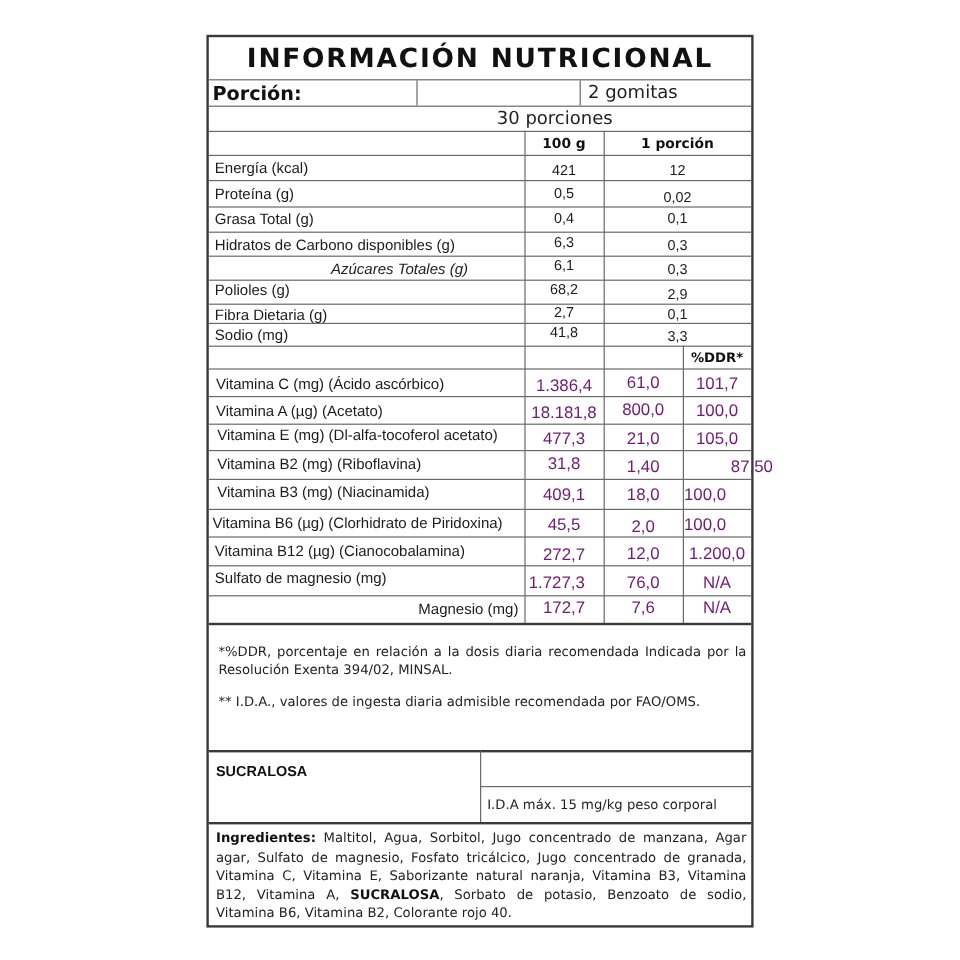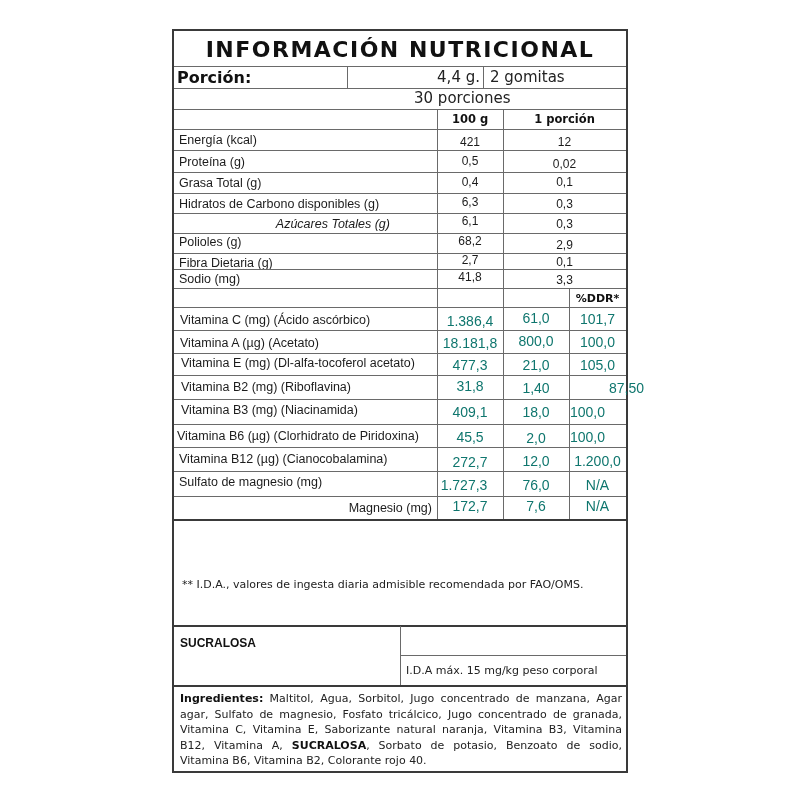--- a/index.html
+++ b/index.html
@@ -10,38 +10,37 @@
   .hline.thick { height: 2px; background: #3a3a3a; }
   .vline { position: absolute; width: 1px; background: #6a6a6a; }
   .title { position: absolute; left: 0; top: 0; width: 452px; height: 36px; text-align: center;
            font-family: "DejaVu Sans", sans-serif; font-weight: bold; font-size: 22px; line-height: 38px; letter-spacing: 1.5px; color: #111; }
   .row-lbl-big { position: absolute; left: 3px; font-family: "DejaVu Sans", sans-serif; font-weight: bold; font-size: 16px; line-height: 21px; color: #111; }
   .row-val-big { position: absolute; font-family: "DejaVu Sans", sans-serif; font-size: 15px; line-height: 21px; color: #222; }
   .hdr { position: absolute; font-family: "DejaVu Sans", sans-serif; font-weight: bold; font-size: 11.5px; line-height: 19px; text-align: center; color: #111; }
   .nlbl { position: absolute; left: 5px; font-family: "Liberation Sans", sans-serif; font-size: 12.5px; color: #1c1c1c; white-space: nowrap; }
   .nval { position: absolute; font-family: "Liberation Sans", sans-serif; font-size: 12px; text-align: center; color: #1c1c1c; }
   .vlbl { position: absolute; font-family: "Liberation Sans", sans-serif; font-size: 12.5px; color: #1c1c1c; white-space: nowrap; }
-  .vval { position: absolute; font-family: "Liberation Sans", sans-serif; font-size: 14px; text-align: center; color: #0f766e; }
+  .vval { position: absolute; font-family: "Liberation Sans", sans-serif; font-size: 14px; text-align: center; color: #701a75; }
   .foot { position: absolute; left: 8px; width: 440px; font-family: "DejaVu Sans", sans-serif; font-size: 11px; line-height: 15px; color: #222; text-align: justify; }
   .sucra { position: absolute; font-family: "Liberation Sans", sans-serif; font-weight: bold; font-size: 12px; color: #111; }
   .sucra-val { position: absolute; font-family: "DejaVu Sans", sans-serif; font-size: 11px; color: #222; white-space: nowrap; }
   .ingr { position: absolute; left: 6px; top: 660px; width: 442px; font-family: "DejaVu Sans", sans-serif; font-size: 11px; line-height: 15.5px; color: #222; text-align: justify; }
   .ingr b { font-weight: bold; color: #111; }
 </style>
 </head>
 <body>
 
 <div class="label">
 
   <div class="title">INFORMACIÓN NUTRICIONAL</div>
   <div class="hline" style="left:0; top:35px; width:452px;"></div>
 
   <div class="row-lbl-big" style="top:36px;">Porción:</div>
   <div class="vline" style="left:173px; top:36px; height:21px;"></div>
-  <div class="row-val-big" style="left:174px; top:36px; width:132px; text-align:right;">4,4 g.</div>
   <div class="vline" style="left:309px; top:36px; height:21px;"></div>
   <div class="row-val-big" style="left:316px; top:36px;">2 gomitas</div>
   <div class="hline" style="left:0; top:57px; width:452px;"></div>
 
   <div class="row-val-big" style="left:240px; top:57px;">30 porciones</div>
   <div class="hline" style="left:0; top:78px; width:452px;"></div>
 
   <div class="hdr" style="left:263px; top:79px; width:66px;">100 g</div>
   <div class="hdr" style="left:329px; top:79px; width:123px;">1 porción</div>
   <div class="hline" style="left:0; top:98px; width:452px;"></div>
@@ -174,20 +173,21 @@
   <div class="hline" style="left:0; top:465px; width:452px;"></div>
 
   <div>
     <div class="vlbl" style="left:0; top:470px; width:258px; text-align:right;">Magnesio (mg)</div>
     <div class="vval" style="left:263px; top:467px; width:66px;">172,7</div>
     <div class="vval" style="left:329px; top:467px; width:66px;">7,6</div>
     <div class="vval" style="left:395px; top:467px; width:57px;">N/A</div>
   </div>
   <div class="hline thick" style="left:0; top:488px; width:452px;"></div>
 
+  <div class="foot" style="top:505px;">*%DDR, porcentaje en relación a la dosis diaria recomendada Indicada por la Resolución Exenta 394/02, MINSAL.</div>
   <div class="foot" style="top:546px;">** I.D.A., valores de ingesta diaria admisible recomendada por FAO/OMS.</div>
   <div class="hline thick" style="left:0; top:594px; width:452px;"></div>
 
   <div class="sucra" style="left:6px; top:605px;">SUCRALOSA</div>
   <div class="vline" style="left:226px; top:595px; height:59px;"></div>
   <div class="hline" style="left:226px; top:624px; width:226px;"></div>
   <div class="sucra-val" style="left:232px; top:633px;">I.D.A máx. 15 mg/kg peso corporal</div>
   <div class="hline thick" style="left:0; top:654px; width:452px;"></div>
 
   <div class="ingr"><b>Ingredientes:</b><span> Maltitol, Agua, Sorbitol, Jugo concentrado de manzana, Agar agar, Sulfato de magnesio, Fosfato tricálcico, Jugo concentrado de granada, Vitamina C, Vitamina E, Saborizante natural naranja, Vitamina B3, Vitamina B12, Vitamina A, </span><b>SUCRALOSA</b><span>, Sorbato de potasio, Benzoato de sodio, Vitamina B6, Vitamina B2, Colorante rojo 40.</span></div>

